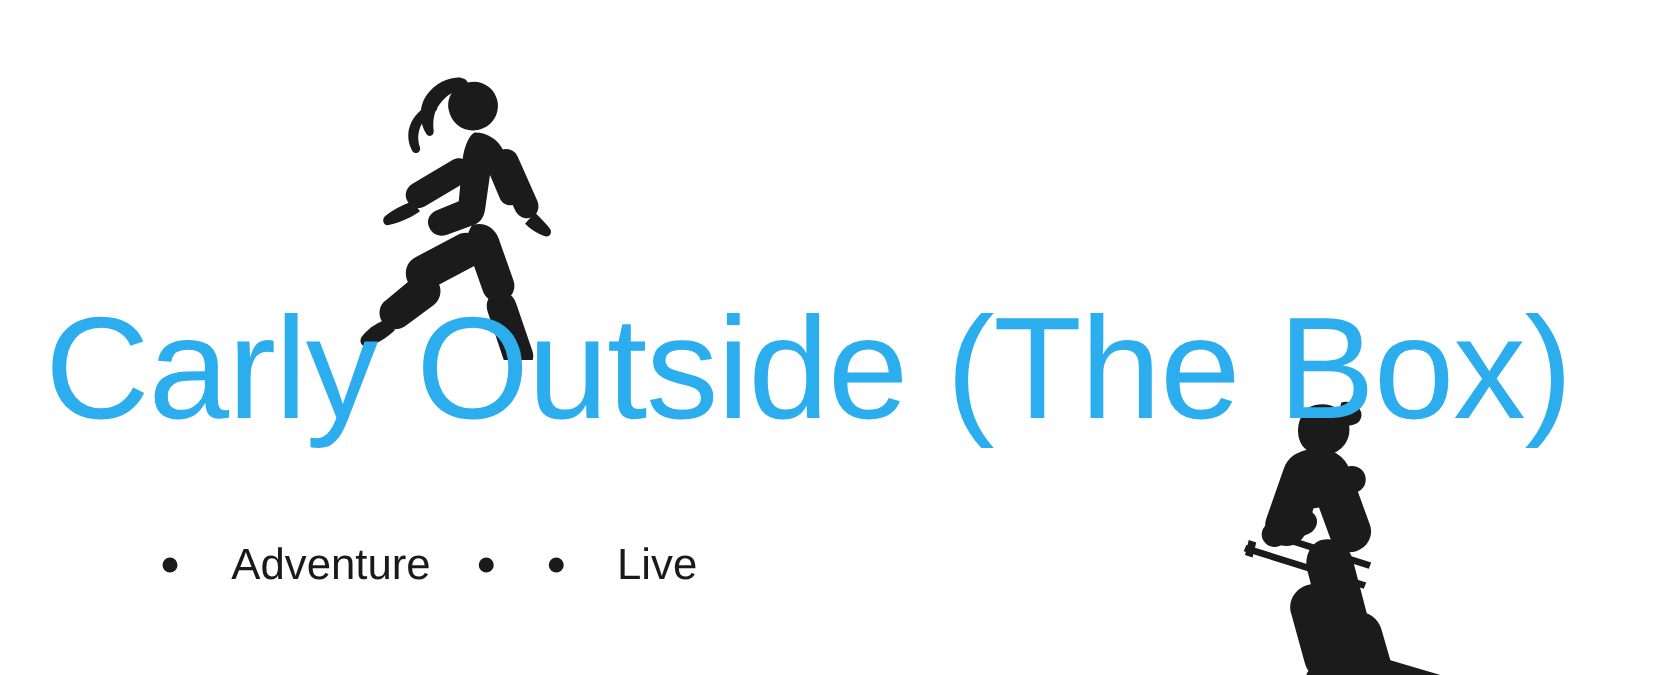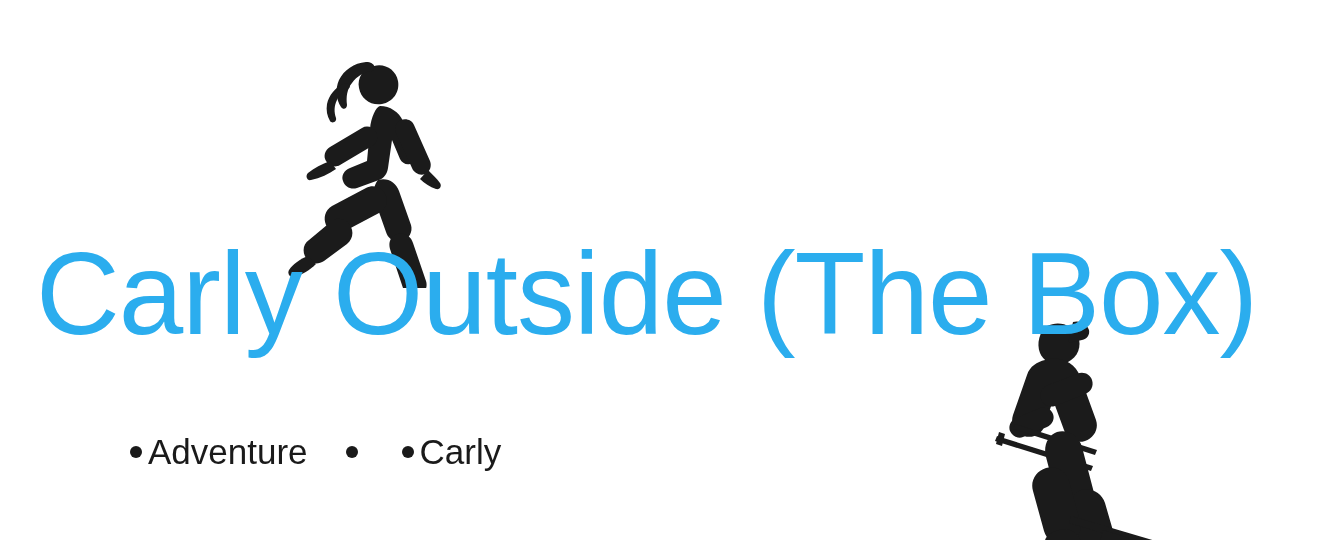--- a/index.html
+++ b/index.html
@@ -51,20 +51,21 @@
     display: flex;
     align-items: center;
     font-size: 35px;
     color: #1a1a1a;
   }
   .tagline-item {
     display: inline-flex;
     align-items: center;
     margin-right: 38px;
     white-space: nowrap;
+    gap: 37px;
   }
   .tagline-item:last-child {
     margin-right: 0;
   }
   .bullet-dot {
     width: 12px;
     height: 12px;
     border-radius: 50%;
     background: #1a1a1a;
     display: inline-block;
@@ -142,17 +143,17 @@
   <div class="tagline">
     <span class="tagline-item">
       <span class="bullet-dot"></span>
       <span class="tagline-label">Adventure</span>
     </span>
     <span class="tagline-item">
       <span class="bullet-dot"></span>
     </span>
     <span class="tagline-item">
       <span class="bullet-dot"></span>
-      <span class="tagline-label">Carly</span>
+      <span class="tagline-label">Live</span>
     </span>
   </div>
 
 </div>
 
 </body></html>

